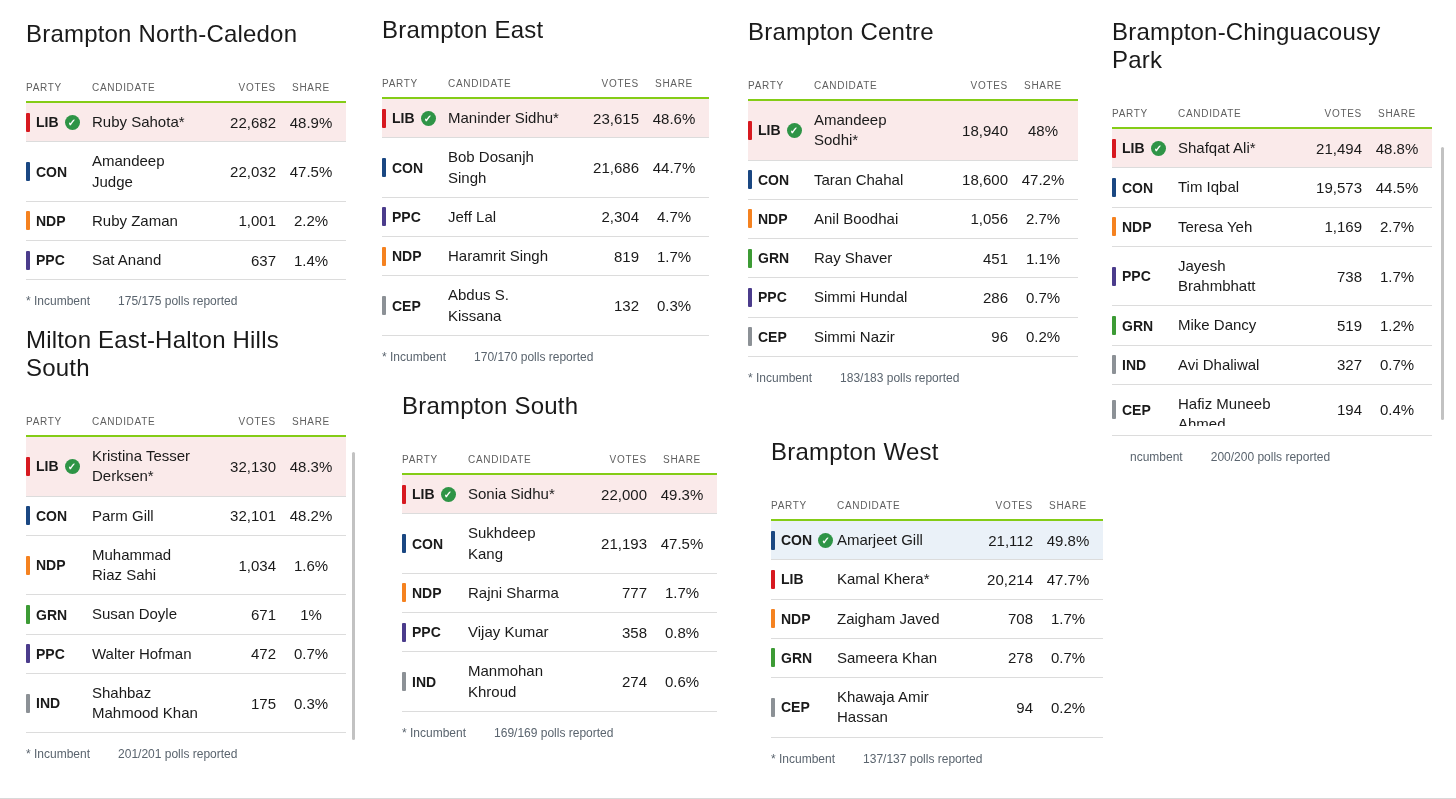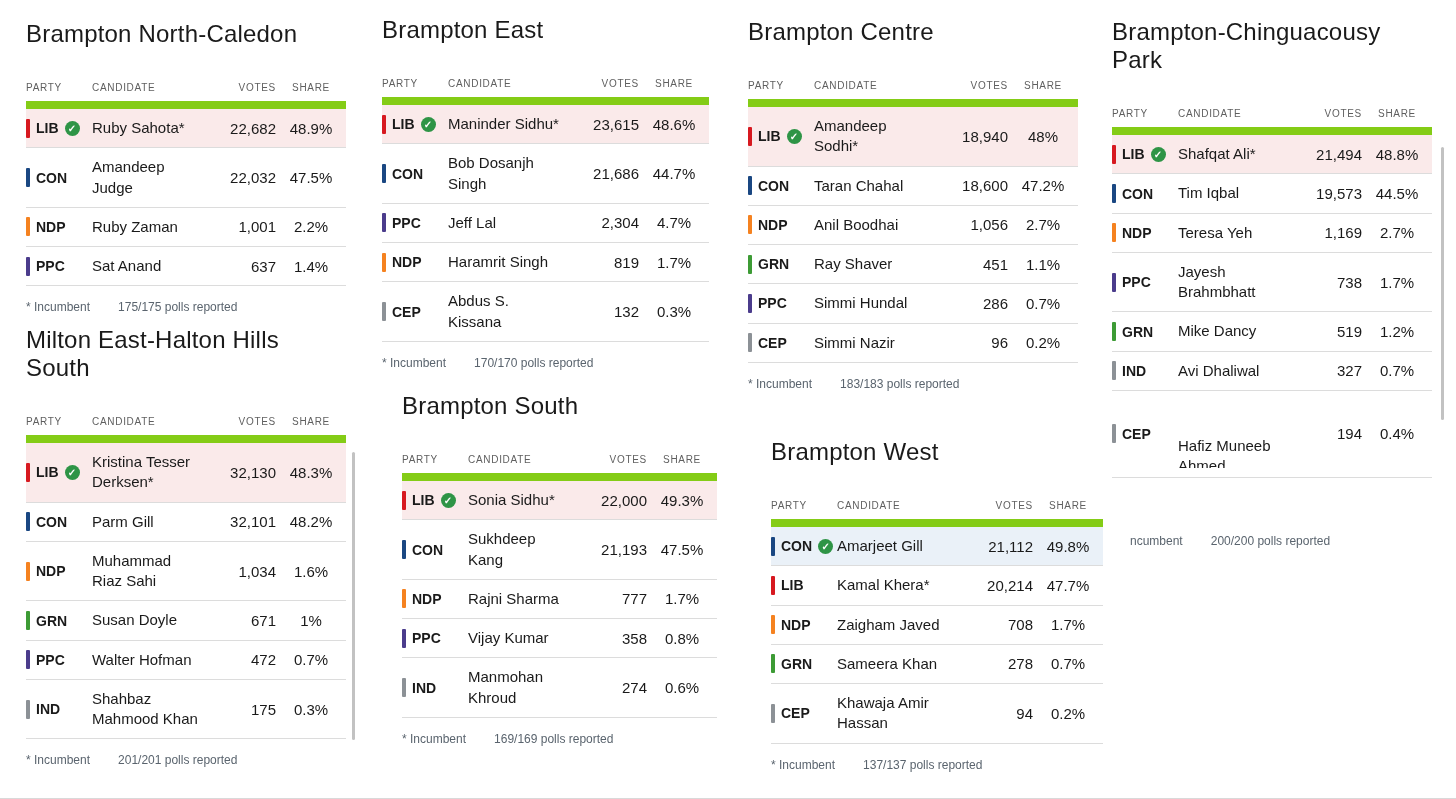--- a/index.html
+++ b/index.html
@@ -8,47 +8,47 @@
     background: #ffffff; color: #1a1a1a;
     font-family: "Liberation Sans", sans-serif;
   }
   .card { position: absolute; }
   .title {
     font-size: 24px; font-weight: 400; line-height: 1.17;
     margin: 0 0 34px 0; color: #1a1a1a; letter-spacing: 0.2px;
   }
   .thead {
     display: flex; align-items: flex-end; padding-bottom: 8px;
-    border-bottom: 8px solid #84cc16;
+    border-bottom: 2px solid #84cc16;
     font-size: 10px; color: #5f5f5f; letter-spacing: 0.7px;
   }
   .cell { min-width: 0; }
   .cell.party { flex: 0 0 66px; display: flex; align-items: center; gap: 6px; }
   .thead .cell.party { display: block; }
   .cell.cand  { flex: 1 1 auto; }
   .cell.votes { flex: 0 0 74px; text-align: right; }
   .cell.share { flex: 0 0 70px; text-align: center; }
   .row {
     display: flex; align-items: center; padding: 9px 0;
     border-bottom: 1px solid #dcdcdc; font-size: 15px;
   }
   .bar { width: 4px; height: 19px; flex: 0 0 4px; border-radius: 1px; background: #999; }
   .plabel { font-weight: 700; font-size: 14px; color: #1a1a1a; }
   .check {
     width: 15px; height: 15px; flex: 0 0 15px; border-radius: 50%;
     color: #fff; font-size: 10px; line-height: 15px; text-align: center; font-weight: 700;
   }
   .cand .inner { display: inline-block; line-height: 1.35; }
   .row.wrap .cand .inner { max-width: 118px; }
-  .row.clip .cand .inner { display: block; max-width: 118px; height: 32px; overflow: hidden; margin-top: 36px; }
+  .row.clip .cand .inner { display: block; max-width: 118px; height: 32px; overflow: hidden; }
   .foot {
     margin-top: 14px; font-size: 12px; color: #5a646e;
     display: flex; gap: 28px; align-items: baseline;
   }
-  .foot.indent > :first-child { margin-left: 18px; margin-top: 42px; }
+  .foot.indent > :first-child { margin-left: 18px; }
   .vscroll { position: absolute; width: 3px; border-radius: 2px; background: #c2c2c2; }
   .bottom-line { position: absolute; left: 0; right: 0; bottom: 0; height: 1px; background: #d9d9d9; }
 </style>
 </head>
 <body>
 
 <section class="card" style="left:26px; top:20px; width:320px;">
   <h2 class="title">Brampton North-Caledon</h2>
   <div class="thead">
     <span class="cell party">PARTY</span>

